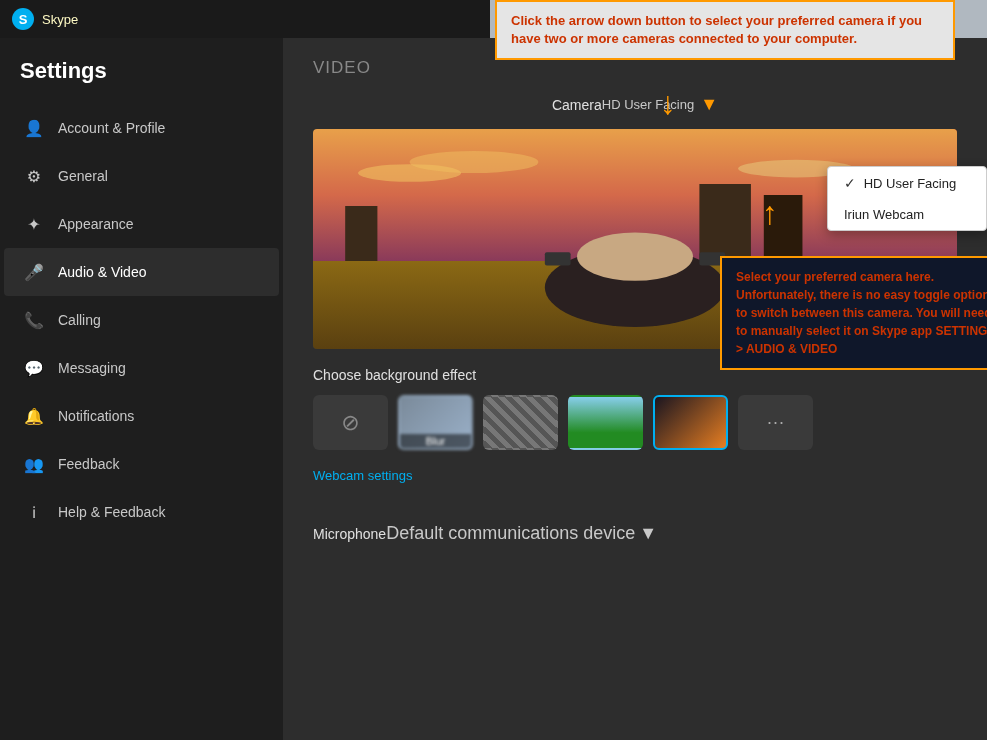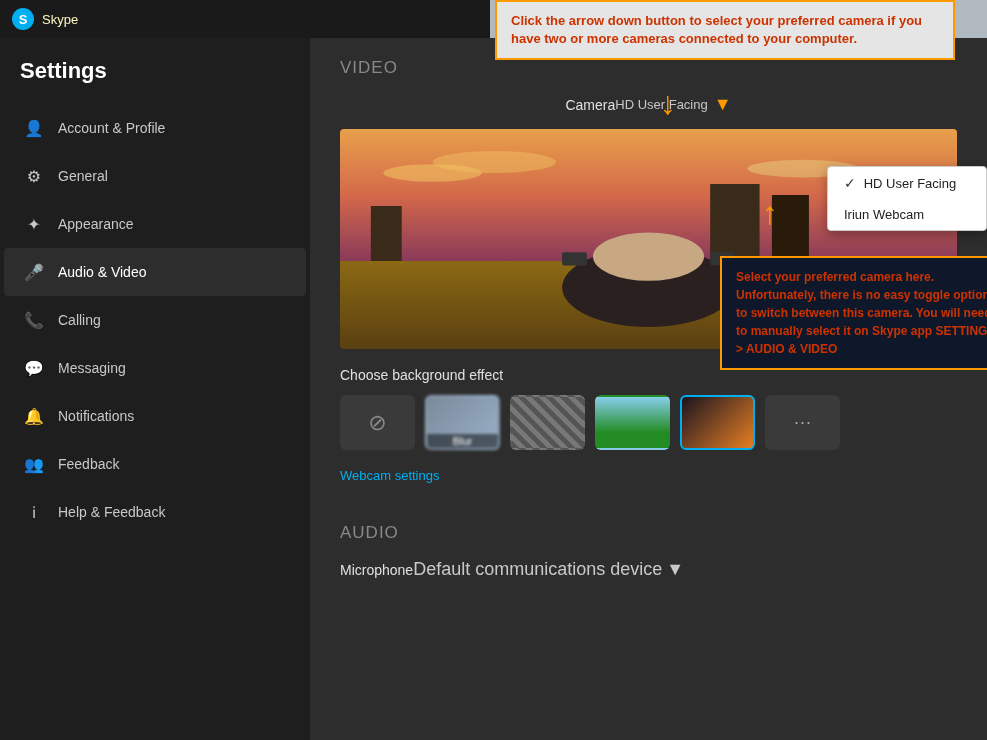--- a/index.html
+++ b/index.html
@@ -40,21 +40,21 @@
     }
 
     .app-window {
       display: flex;
       height: 702px;
       background: #1e1e1e;
     }
 
     
     .sidebar {
-      width: 310px;
+      width: 283px;
       background: #1e1e1e;
       padding: 20px 0;
       flex-shrink: 0;
     }
     .sidebar-title {
       color: #ffffff;
       font-size: 22px;
       font-weight: 600;
       padding: 0 20px 20px 20px;
     }
@@ -455,21 +455,20 @@
 
       <div class="bg-effect-item more">
         <span>···</span>
       </div>
 
     </div>
 
     <a class="webcam-link">Webcam settings</a>
 
     <div class="audio-section">
-      <div class="section-label">AUDIO</div>
       <div class="microphone-row">
         <span class="setting-label">Microphone</span>
         <div class="device-select">
           <span>Default communications device</span>
           <span>▼</span>
         </div>
       </div>
     </div>
 
   </div>

